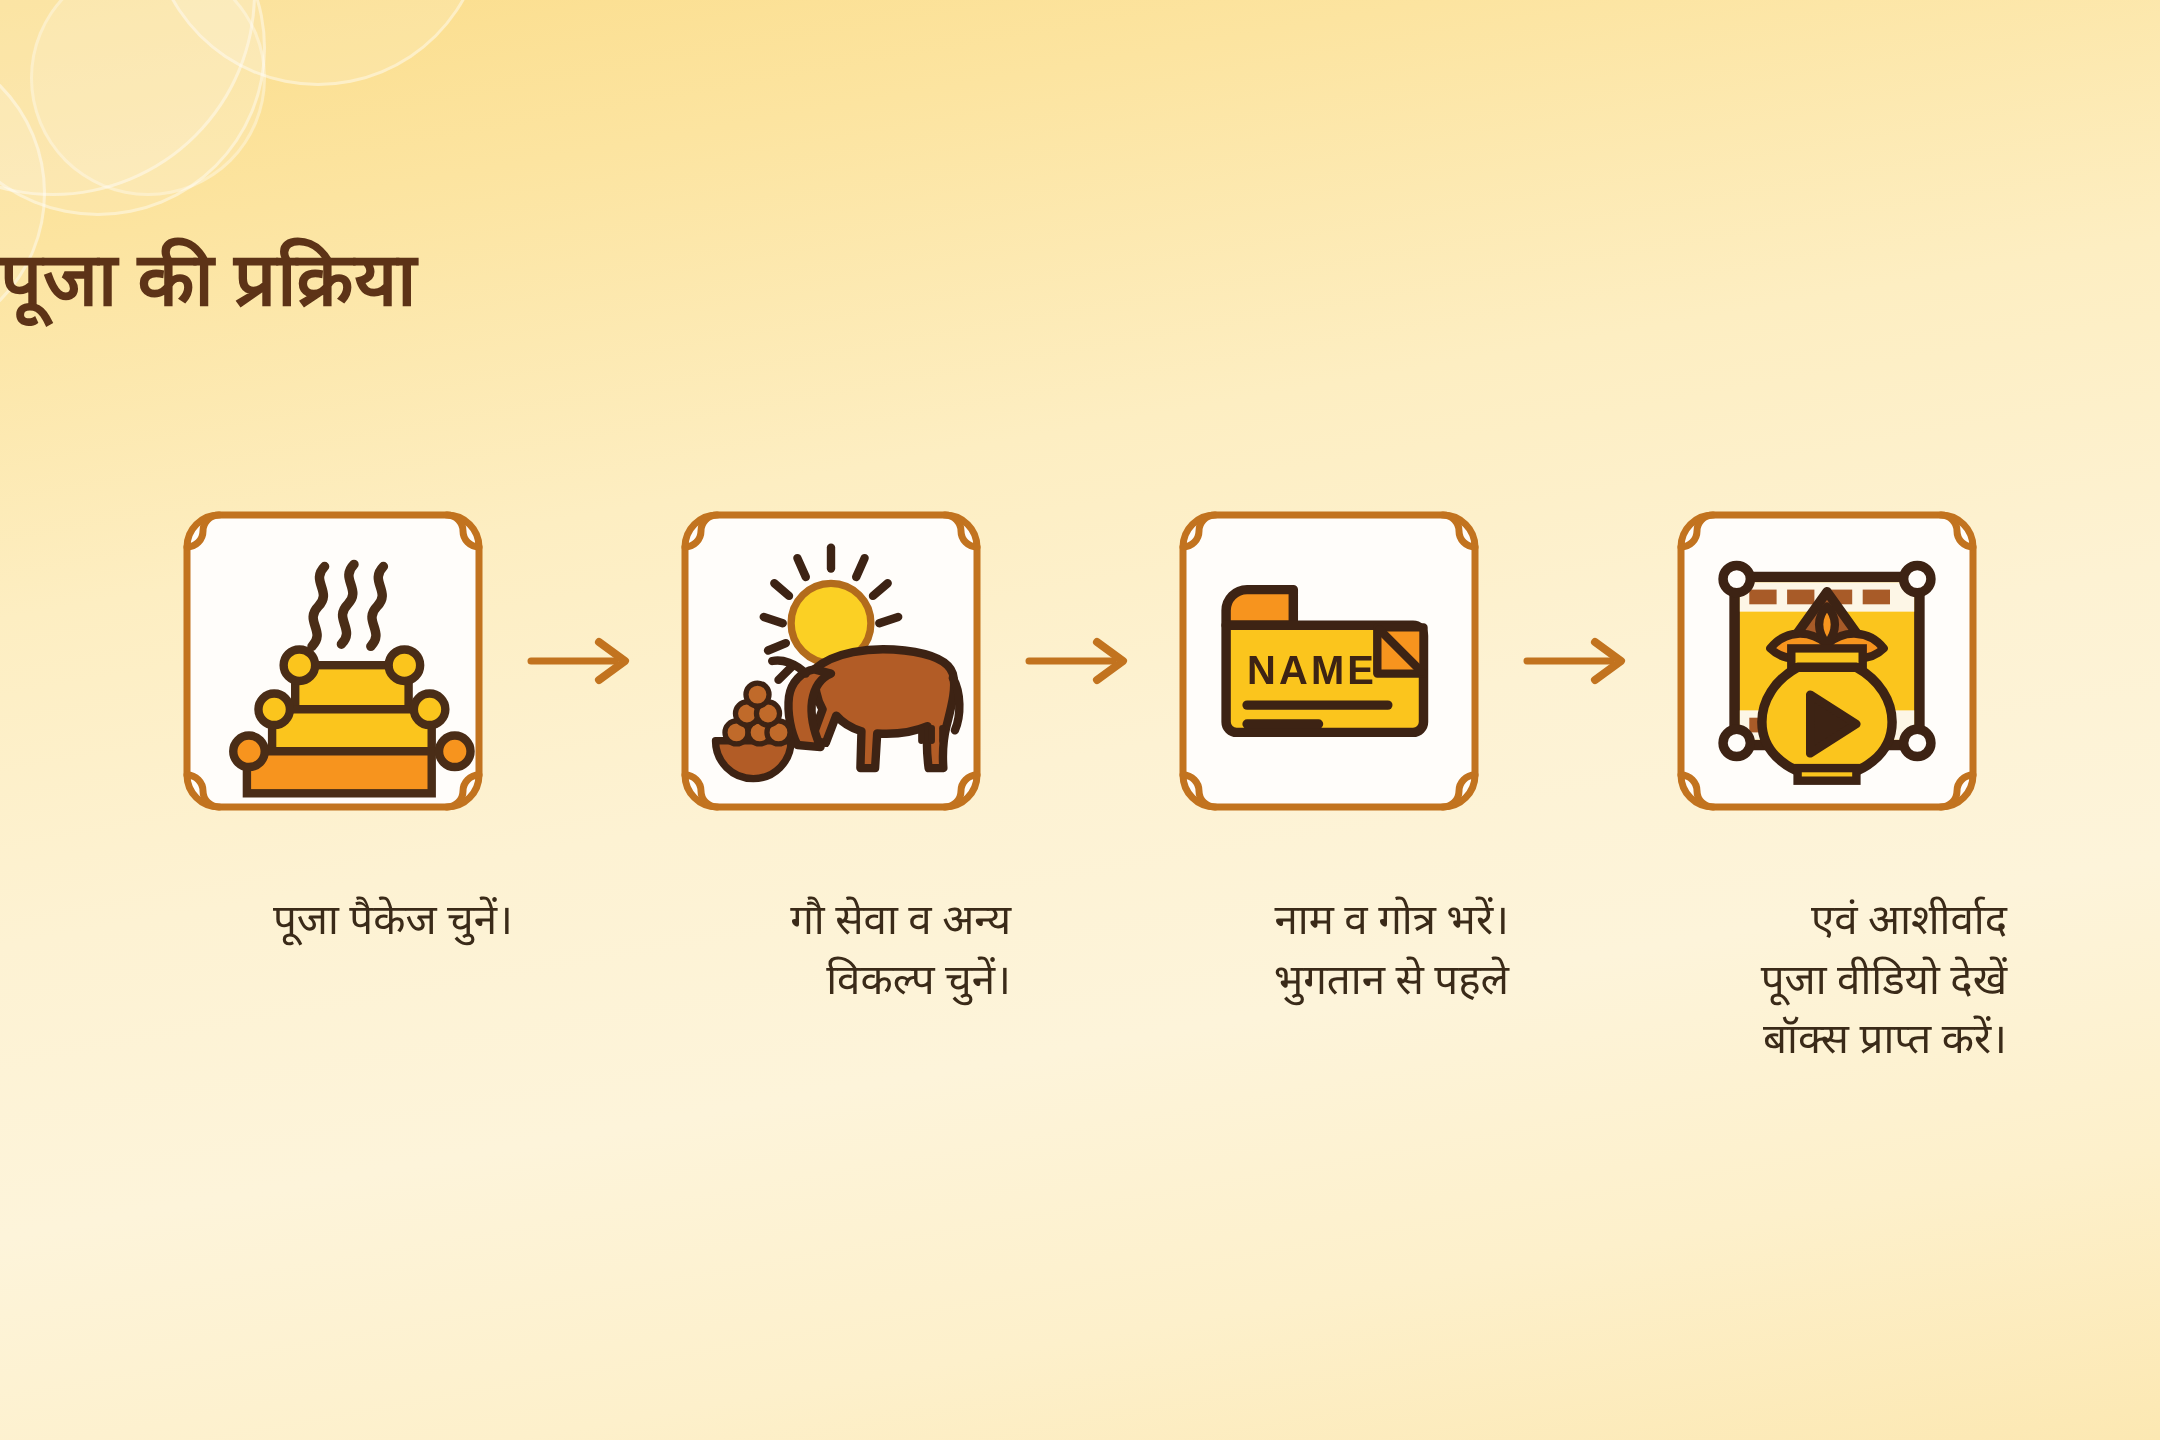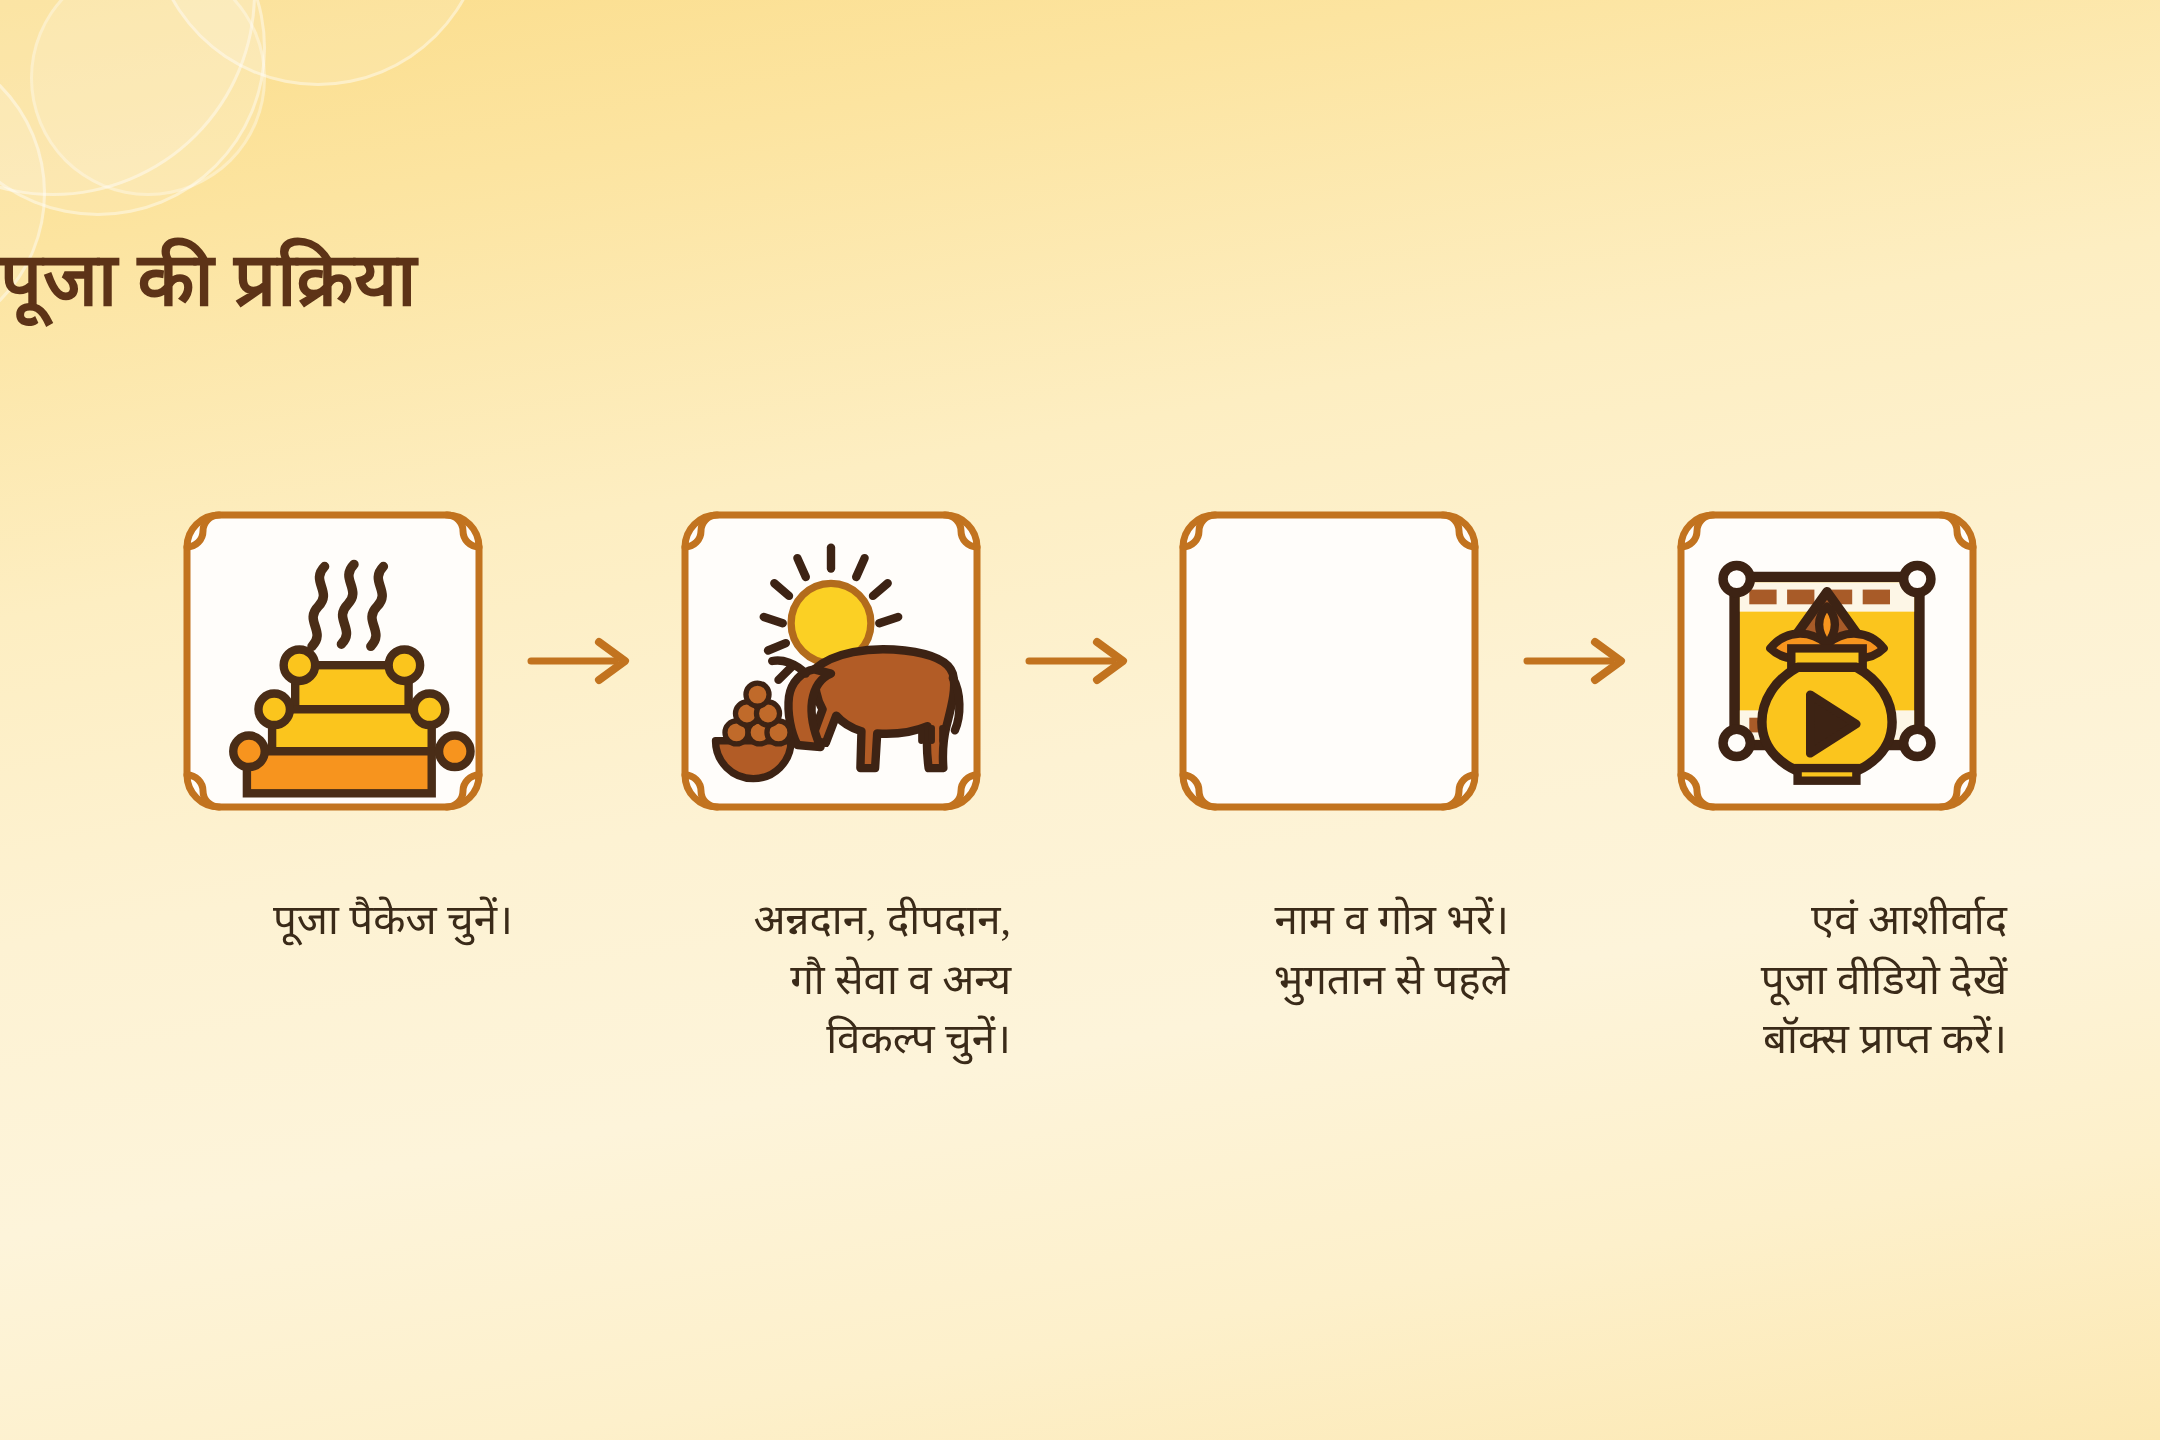--- a/index.html
+++ b/index.html
@@ -234,46 +234,22 @@
               <circle cx="52" cy="188" r="11"></circle>
               <circle cx="70" cy="188" r="11"></circle>
               <circle cx="40" cy="170" r="11"></circle>
               <circle cx="60" cy="170" r="11"></circle>
               <circle cx="50" cy="152" r="11"></circle>
             </g>
           </svg>
         </div>
       </div>
       <div class="caption">
-        <span class="line">अन्नदान, दीपदान,</span>
         <span class="line">गौ सेवा व अन्य</span>
         <span class="line">विकल्प चुनें।</span>
-      </div>
-    </div>
-
-    <div class="arrow">
-      <svg viewBox="0 0 110 50">
-        <line x1="4" y1="25" x2="88" y2="25" stroke="#c2731f" stroke-width="7" stroke-linecap="round"></line>
-        <polyline points="72,6 98,25 72,44" fill="none" stroke="#c2731f" stroke-width="8" stroke-linecap="round" stroke-linejoin="round"></polyline>
-      </svg>
-    </div>
-
-    <div class="step">
-      <div class="card-wrap">
-        <svg class="card-svg" viewBox="0 0 352 352">
-          <path d="M 62 30 H 290 a 32 32 0 0 1 32 32 V 290 a 32 32 0 0 1 -32 32 H 62 a 32 32 0 0 1 -32 -32 V 62 a 32 32 0 0 1 32 -32 Z" fill="#fffdfa" stroke="#c2731f" stroke-width="7"></path>
-          <path d="M 62 30 a 16 16 0 0 0 -16 16 a 16 16 0 0 1 -16 16" fill="#fffdfa" stroke="#c2731f" stroke-width="7" stroke-linecap="round"></path>
-          <path d="M 290 30 a 16 16 0 0 1 16 16 a 16 16 0 0 0 16 16" fill="#fffdfa" stroke="#c2731f" stroke-width="7" stroke-linecap="round"></path>
-          <path d="M 62 322 a 16 16 0 0 1 -16 -16 a 16 16 0 0 0 -16 -16" fill="#fffdfa" stroke="#c2731f" stroke-width="7" stroke-linecap="round"></path>
-          <path d="M 290 322 a 16 16 0 0 0 16 -16 a 16 16 0 0 1 16 -16" fill="#fffdfa" stroke="#c2731f" stroke-width="7" stroke-linecap="round"></path>
-        </svg>
-      </div>
-      <div class="caption">
-        <span class="line">नाम व गोत्र भरें।</span>
-        <span class="line">भुगतान से पहले</span>
       </div>
     </div>
 
     <div class="arrow">
       <svg viewBox="0 0 110 50">
         <line x1="4" y1="25" x2="88" y2="25" stroke="#c2731f" stroke-width="7" stroke-linecap="round"></line>
         <polyline points="72,6 98,25 72,44" fill="none" stroke="#c2731f" stroke-width="8" stroke-linecap="round" stroke-linejoin="round"></polyline>
       </svg>
     </div>
 
@@ -282,20 +258,59 @@
         <svg class="card-svg" viewBox="0 0 352 352">
           <path d="M 62 30 H 290 a 32 32 0 0 1 32 32 V 290 a 32 32 0 0 1 -32 32 H 62 a 32 32 0 0 1 -32 -32 V 62 a 32 32 0 0 1 32 -32 Z" fill="#fffdfa" stroke="#c2731f" stroke-width="7"></path>
           <path d="M 62 30 a 16 16 0 0 0 -16 16 a 16 16 0 0 1 -16 16" fill="#fffdfa" stroke="#c2731f" stroke-width="7" stroke-linecap="round"></path>
           <path d="M 290 30 a 16 16 0 0 1 16 16 a 16 16 0 0 0 16 16" fill="#fffdfa" stroke="#c2731f" stroke-width="7" stroke-linecap="round"></path>
           <path d="M 62 322 a 16 16 0 0 1 -16 -16 a 16 16 0 0 0 -16 -16" fill="#fffdfa" stroke="#c2731f" stroke-width="7" stroke-linecap="round"></path>
           <path d="M 290 322 a 16 16 0 0 0 16 -16 a 16 16 0 0 1 16 -16" fill="#fffdfa" stroke="#c2731f" stroke-width="7" stroke-linecap="round"></path>
         </svg>
         <div class="card-icon">
           <svg viewBox="0 0 240 240">
 
+            <path d="M22 72 a 20 20 0 0 1 20 -20 h 44 v 34 h -64 Z" fill="#f7941e" stroke="#3d2314" stroke-width="9" stroke-linejoin="round"></path>
+
+            <path d="M22 86 h 178 a 10 10 0 0 1 10 10 v 82 a 10 10 0 0 1 -10 10 h -168 a 10 10 0 0 1 -10 -10 Z" fill="#fbc51d" stroke="#3d2314" stroke-width="9" stroke-linejoin="round"></path>
+
+            <path d="M166 88 h 44 v 44 h -44 Z" fill="#f7941e" stroke="#3d2314" stroke-width="8" stroke-linejoin="round"></path>
+            <line x1="168" y1="90" x2="208" y2="130" stroke="#3d2314" stroke-width="8" stroke-linecap="round"></line>
+
+            <text x="42" y="142" font-family="'Liberation Sans', sans-serif" font-size="38" font-weight="bold" fill="#3d2314" letter-spacing="3">NAME</text>
+
+            <line x1="42" y1="162" x2="176" y2="162" stroke="#3d2314" stroke-width="9" stroke-linecap="round"></line>
+            <line x1="42" y1="180" x2="110" y2="180" stroke="#3d2314" stroke-width="9" stroke-linecap="round"></line>
+          </svg>
+        </div>
+      </div>
+      <div class="caption">
+        <span class="line">नाम व गोत्र भरें।</span>
+        <span class="line">भुगतान से पहले</span>
+      </div>
+    </div>
+
+    <div class="arrow">
+      <svg viewBox="0 0 110 50">
+        <line x1="4" y1="25" x2="88" y2="25" stroke="#c2731f" stroke-width="7" stroke-linecap="round"></line>
+        <polyline points="72,6 98,25 72,44" fill="none" stroke="#c2731f" stroke-width="8" stroke-linecap="round" stroke-linejoin="round"></polyline>
+      </svg>
+    </div>
+
+    <div class="step">
+      <div class="card-wrap">
+        <svg class="card-svg" viewBox="0 0 352 352">
+          <path d="M 62 30 H 290 a 32 32 0 0 1 32 32 V 290 a 32 32 0 0 1 -32 32 H 62 a 32 32 0 0 1 -32 -32 V 62 a 32 32 0 0 1 32 -32 Z" fill="#fffdfa" stroke="#c2731f" stroke-width="7"></path>
+          <path d="M 62 30 a 16 16 0 0 0 -16 16 a 16 16 0 0 1 -16 16" fill="#fffdfa" stroke="#c2731f" stroke-width="7" stroke-linecap="round"></path>
+          <path d="M 290 30 a 16 16 0 0 1 16 16 a 16 16 0 0 0 16 16" fill="#fffdfa" stroke="#c2731f" stroke-width="7" stroke-linecap="round"></path>
+          <path d="M 62 322 a 16 16 0 0 1 -16 -16 a 16 16 0 0 0 -16 -16" fill="#fffdfa" stroke="#c2731f" stroke-width="7" stroke-linecap="round"></path>
+          <path d="M 290 322 a 16 16 0 0 0 16 -16 a 16 16 0 0 1 16 -16" fill="#fffdfa" stroke="#c2731f" stroke-width="7" stroke-linecap="round"></path>
+        </svg>
+        <div class="card-icon">
+          <svg viewBox="0 0 240 240">
+
             <rect x="32" y="40" width="176" height="160" fill="#fbc51d" stroke="#3d2314" stroke-width="10"></rect>
 
             <rect x="37" y="45" width="166" height="28" fill="#fdf6e6"></rect>
             <rect x="37" y="167" width="166" height="28" fill="#fdf6e6"></rect>
 
             <g fill="#a85b28">
               <rect x="46" y="52" width="26" height="14"></rect>
               <rect x="82" y="52" width="26" height="14"></rect>
               <rect x="118" y="52" width="26" height="14"></rect>
               <rect x="154" y="52" width="26" height="14"></rect>

